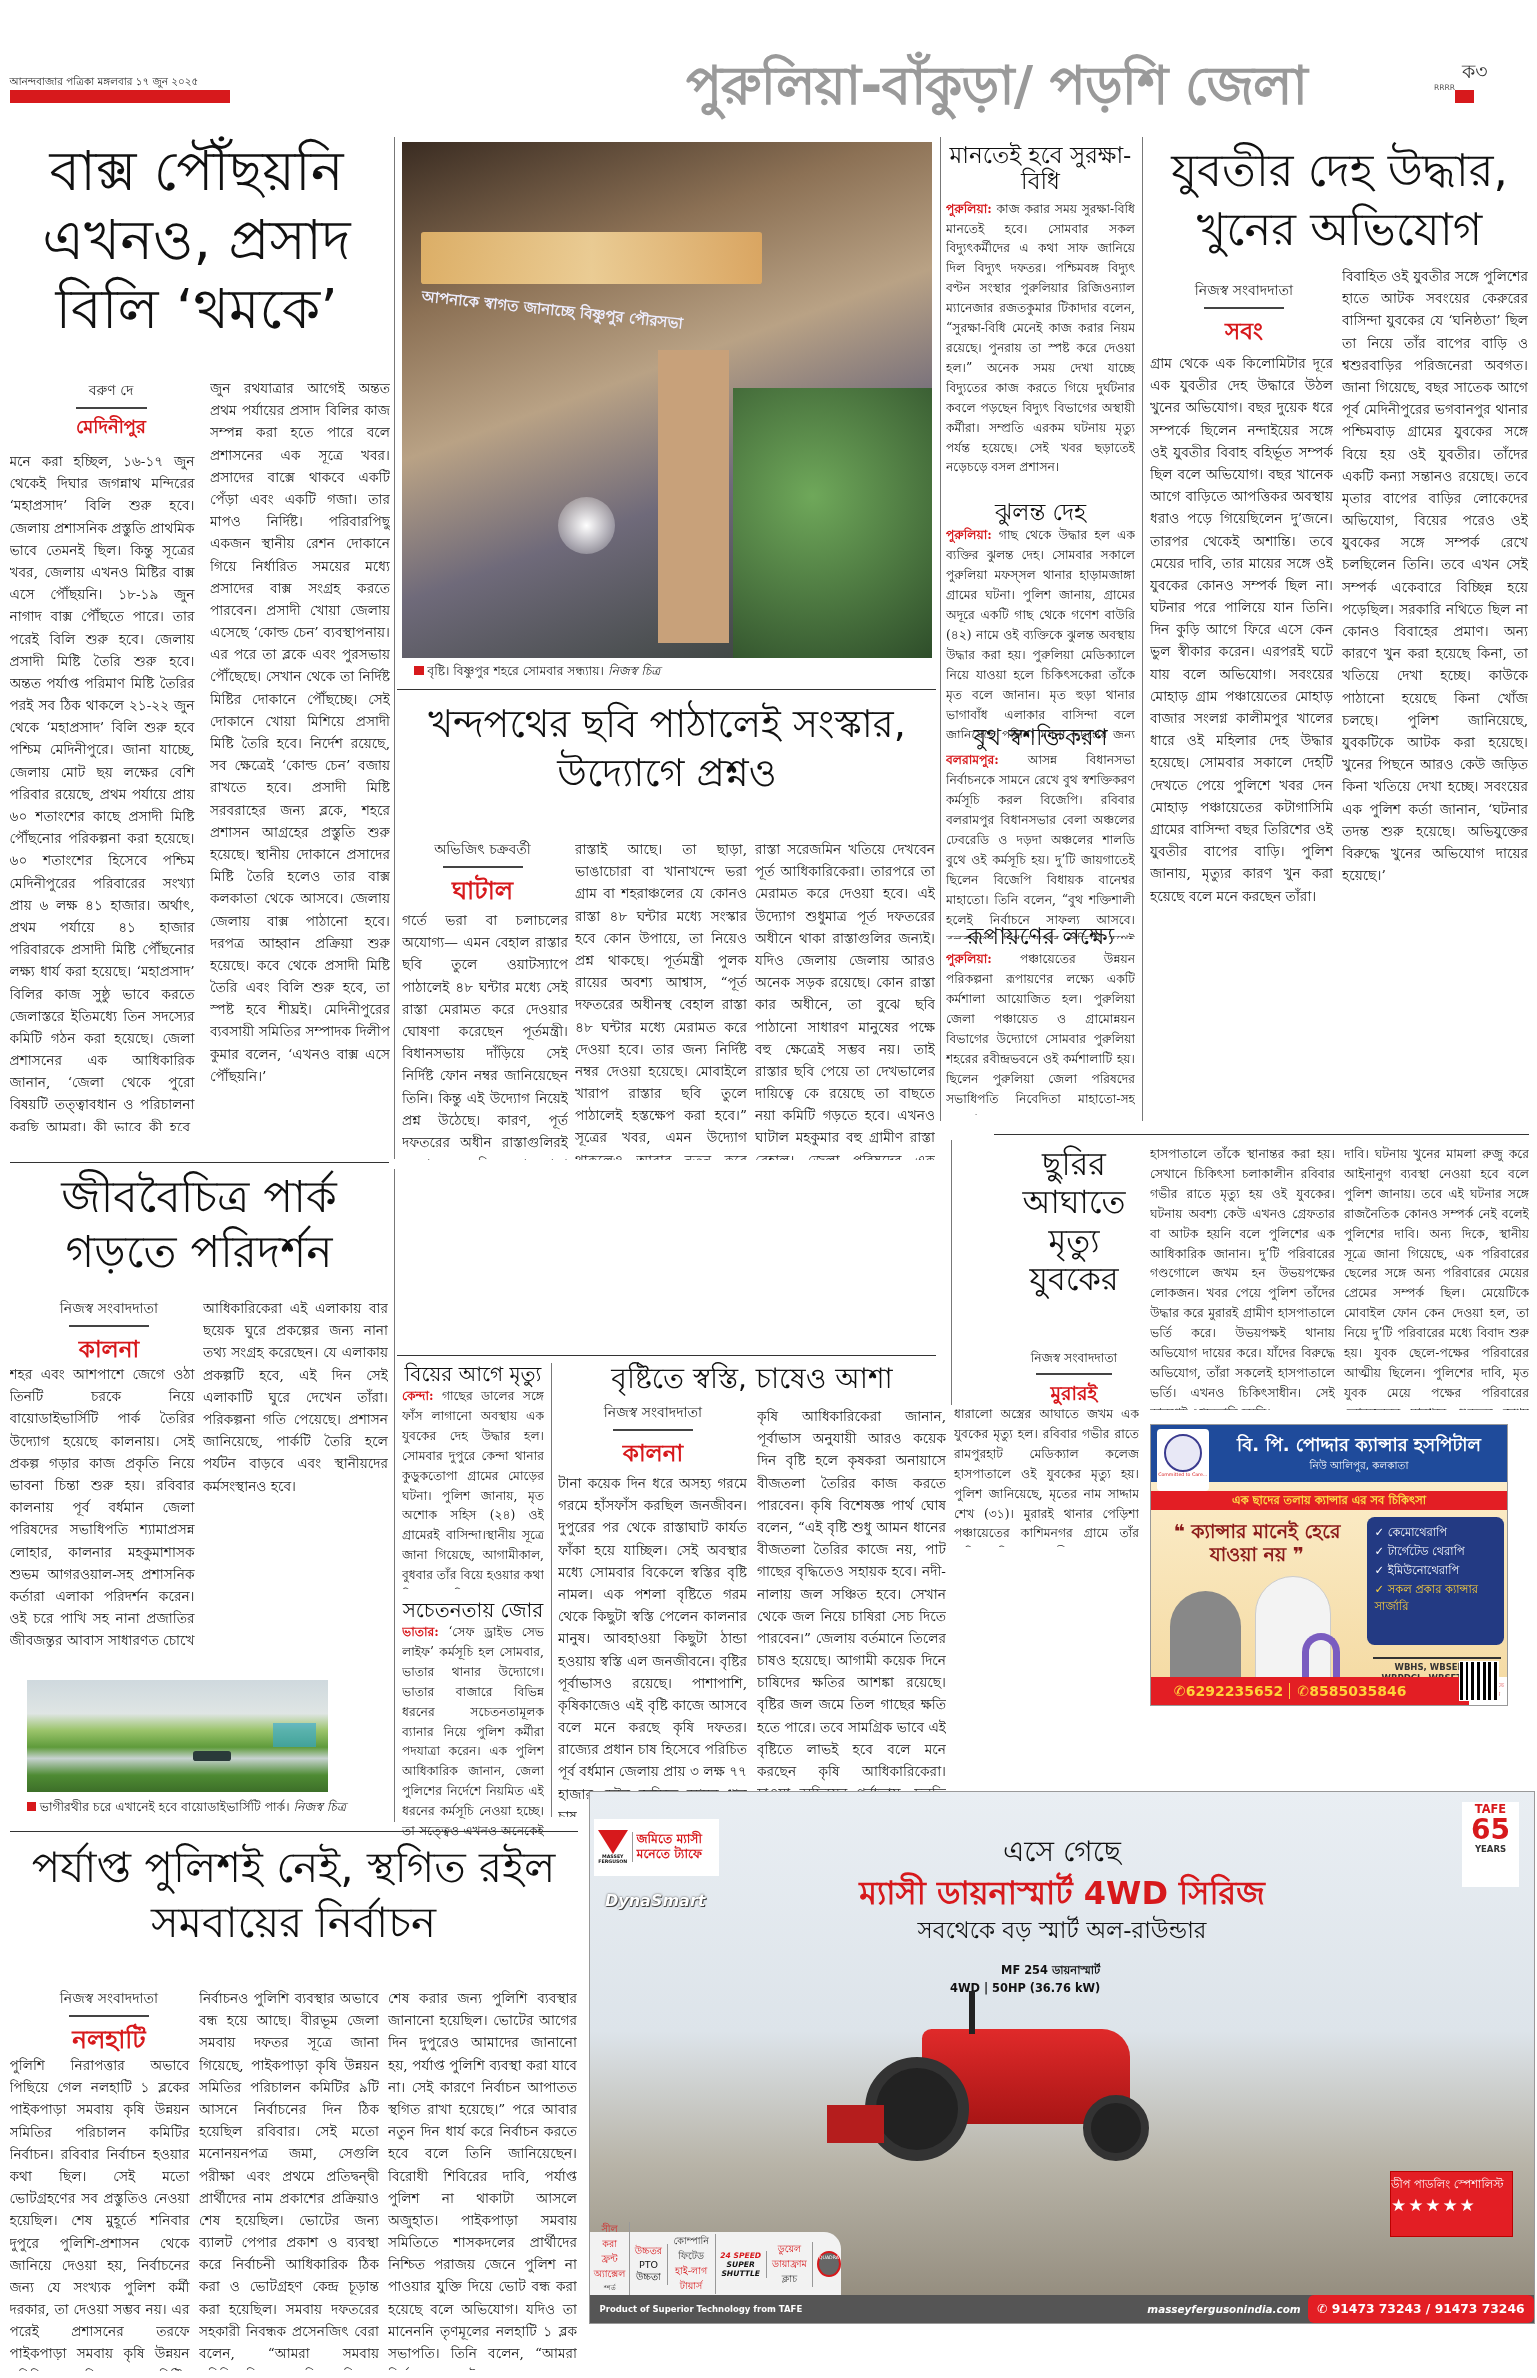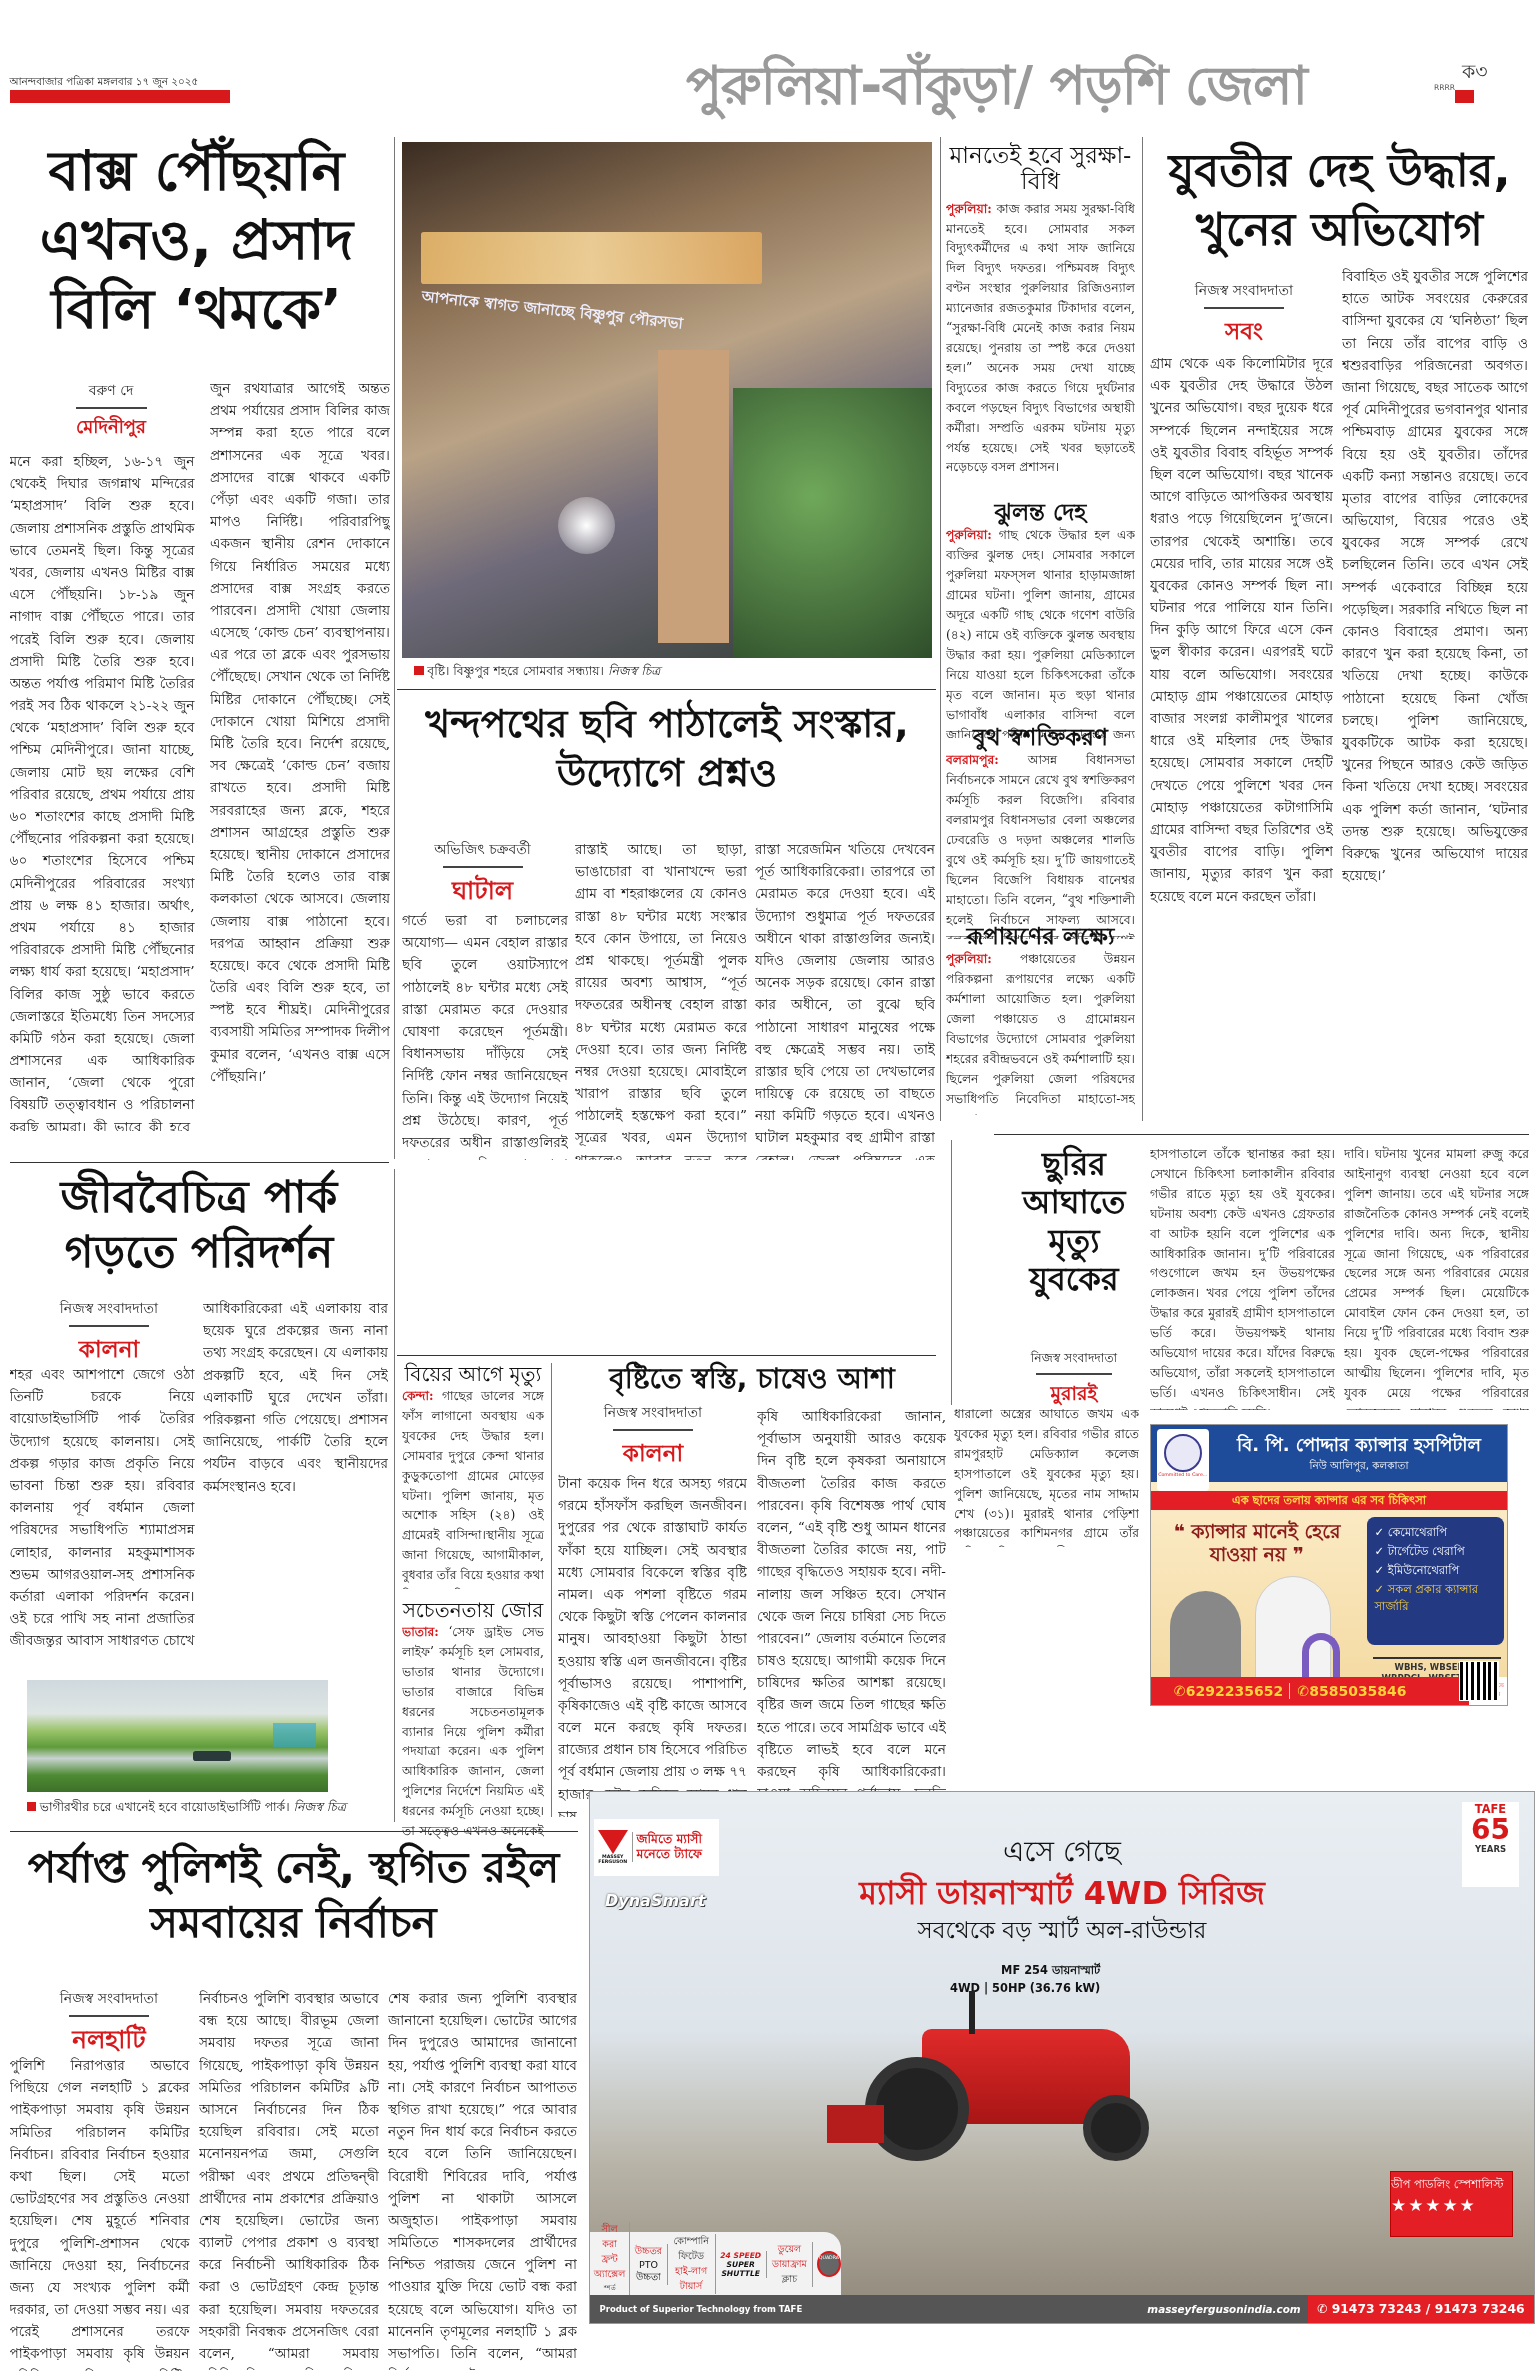--- a/index.html
+++ b/index.html
@@ -3,21 +3,21 @@
 <meta charset="utf-8">
 <style>
   * { box-sizing: border-box; margin: 0; padding: 0; }
   body { width: 1538px; height: 2378px; background: #fff; font-family: "DejaVu Sans", sans-serif; color: #111; position: relative; overflow: hidden; }
   .abs { position: absolute; }
   .masthead-meta { left: 9.5px; top: 74px; font-size: 10.4px; color: #222; }
   .red-bar { background: #d7191c; height: 13.2px; top: 90px; }
   .section-title { left: 686px; top: 45px; font-size: 53px; font-weight: bold; color: #9a9a9a; letter-spacing: -0.9px; font-family: "DejaVu Sans", sans-serif; }
   .page-no { left: 1462px; top: 57px; font-size: 19px; color: #333; }
   .tiny { left: 1434px; top: 83px; font-size: 7.6px; color: #555; }
-  .hl { font-weight: bold; color: #111; line-height: 1.15; text-align: center; font-family: "DejaVu Sans", sans-serif; }
+  .hl { font-weight: normal; color: #111; line-height: 1.15; text-align: center; font-family: "DejaVu Sans", sans-serif; }
   .byline { font-size: 14px; text-align: center; color: #222; }
   .rule { border-top: 2.8px double #444; margin: 3.8px auto; }
   .dateline { color: #d7191c; font-weight: bold; text-align: center; }
   .body { font-size: 13.7px; line-height: 1.62; text-align: justify; color: #1a1a1a; font-family: "DejaVu Serif", serif; }
   .lead { color: #d7191c; font-weight: bold; }
   .vline { border-left: 0.9px solid #777; }
   .hline { border-top: 1.9px solid #333; }
   .photo { overflow: hidden; }
   .caption { font-size: 12.3px; color: #222; }
   .sq { display: inline-block; width: 9.5px; height: 9.5px; background: #d7191c; margin-right: 3.8px; }
@@ -258,16 +258,16 @@
       </div>
     <div style="padding:0 3.8px;border-right:0.9px solid #999;color:#d7191c;text-align:center;">
         <div>ডুয়েল ডায়াফ্রাম</div>
         <div style="color:#333;">ক্লাচ</div>
       </div>
     <div style="width:26.5px;height:26.5px;border-radius:50%;background:#666;border:2.8px solid #d7191c;margin-left:3.8px;font-size:4.7px;color:#fff;text-align:center;line-height:9.5px;"><span>QUADRA</span></div>
   </div>
   <div style="position:absolute;left:0;bottom:0;width:100%;height:28px;background:#555;display:flex;align-items:center;">
     <span style="color:#fff;font-size:8.5px;font-weight:bold;padding-left:9.5px;">Product of Superior Technology from TAFE</span>
     <span style="color:#fff;font-size:10.4px;font-weight:bold;margin-left:auto;padding-right:7px;font-style:italic;">masseyfergusonindia.com</span>
-    <span style="background:#e31e24;color:#fff;font-size:12.3px;font-weight:bold;height:28px;line-height:28px;padding:0 9.5px;">✆ <span>91473 73243 / 91473 73246</span></span>
+    <span style="background:#e31e24;color:#fff;font-size:12.3px;font-weight:bold;height:28px;line-height:28px;padding:0 9.5px;border-radius:6px;">✆ <span>91473 73243 / 91473 73246</span></span>
   </div>
 </div>
 
 
 </body></html>

